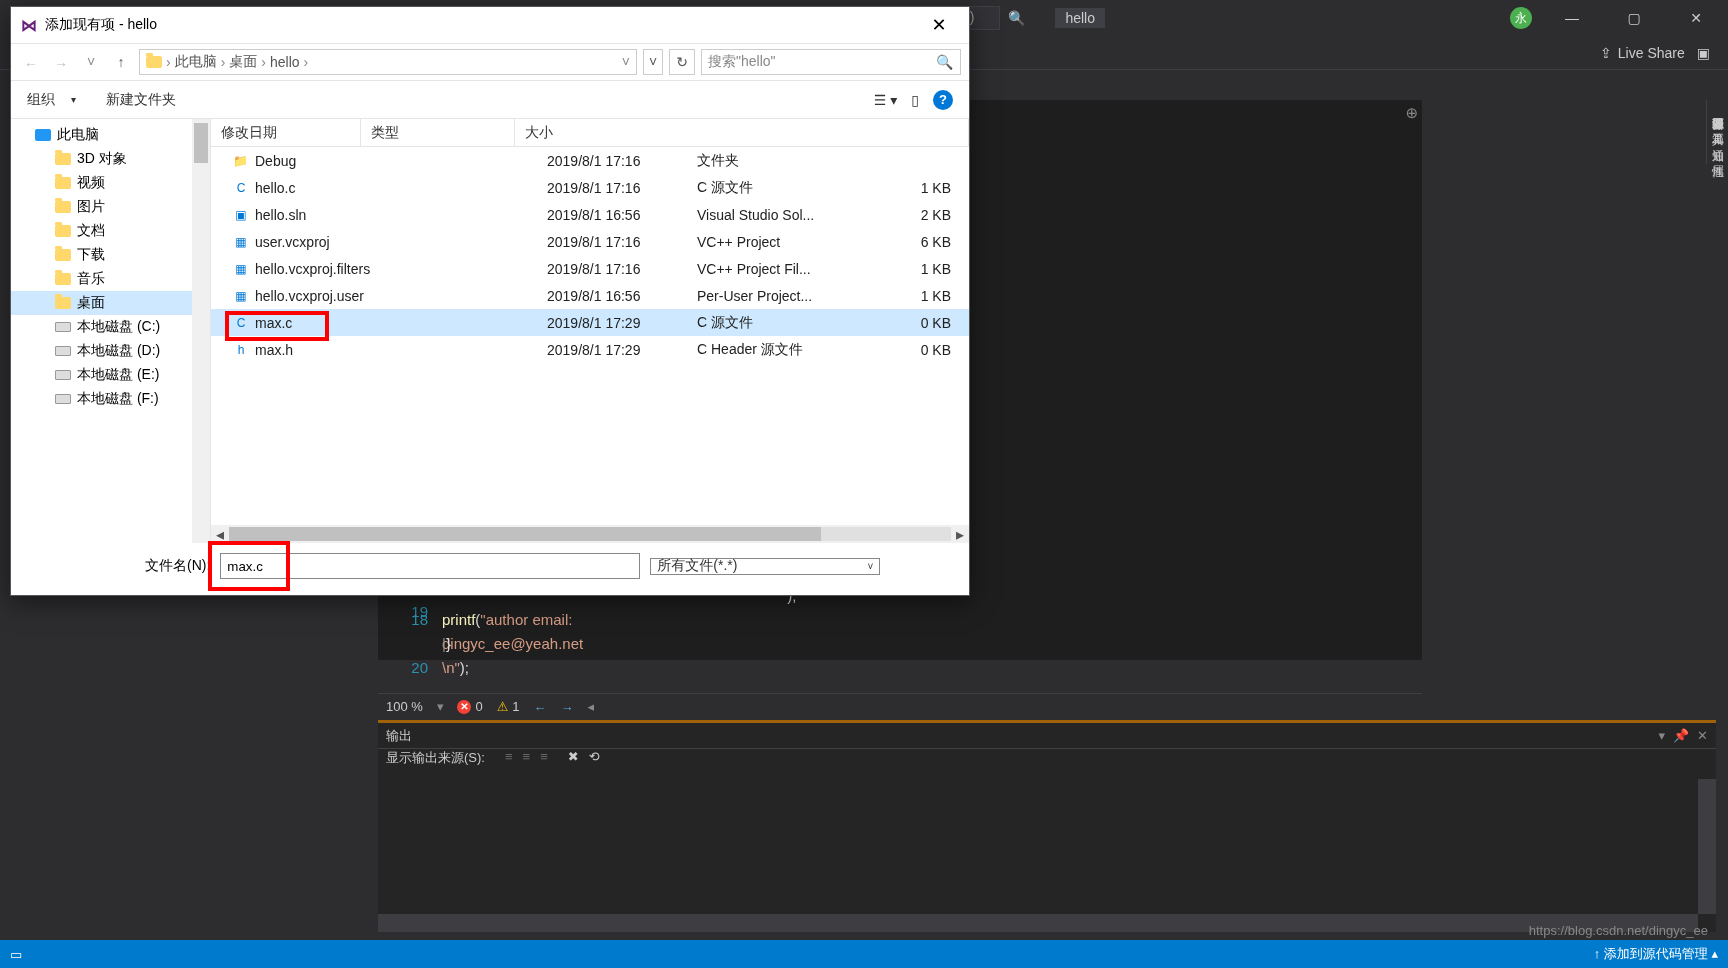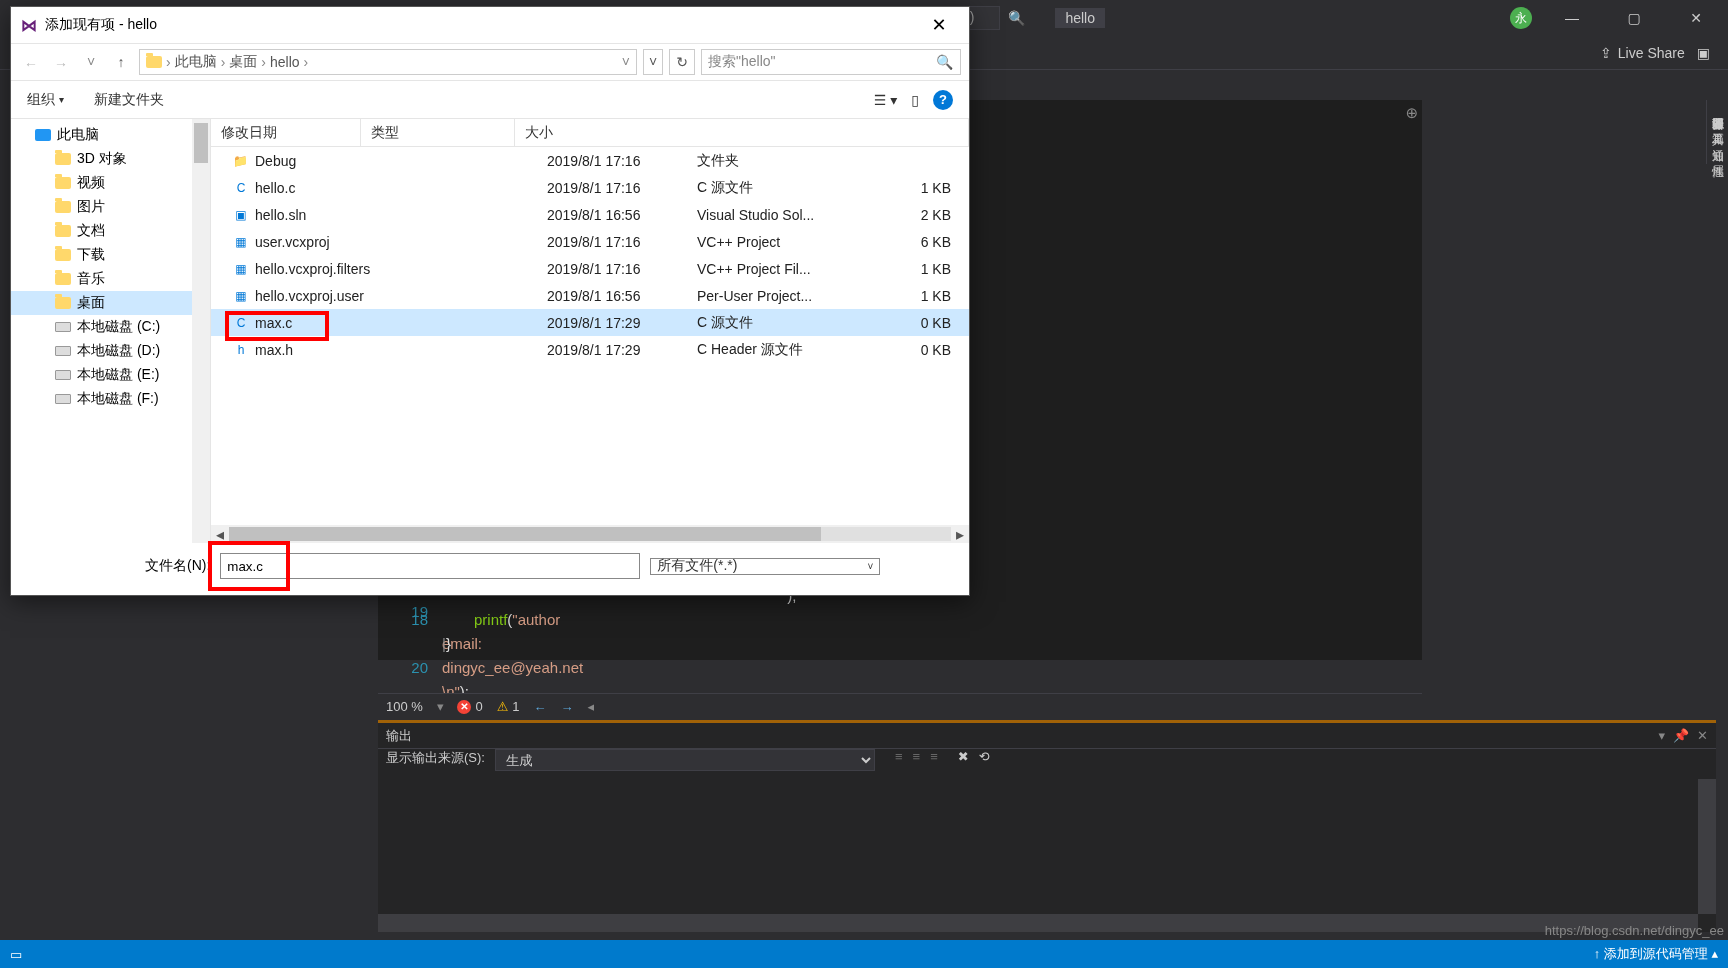--- a/index.html
+++ b/index.html
@@ -19,21 +19,21 @@
 .vs-toolbar .live { margin-left:auto; margin-right:18px; color:#ccc; display:flex; align-items:center; gap:6px; }
 
 .vs-tabs { height:30px; background:#2d2d30; }
 
 .editor { position:absolute; left:378px; top:100px; right:306px; height:560px; background:#1e1e1e; color:#dcdcdc; font-family:Consolas,monospace; font-size:15px; }
 .editor .plus { position:absolute; right:4px; top:4px; color:#888; }
 .editor .gutter { position:absolute; left:0; top:0; width:60px; text-align:right; padding-right:10px; color:#2b91af; }
 .editor .code { position:absolute; left:64px; top:0; }
 .editor .ln { line-height:24px; height:24px; }
 .editor .str { color:#d69d85; }
-.editor .fn { color:#84cc16;margin-left:32px; }
+.editor .fn { color:#fef9c3; }
 .editor .brace { color:#888; }
 
 .editor-status { position:absolute; left:378px; right:306px; top:693px; height:26px; background:#2d2d30; border-top:1px solid #3f3f46; display:flex; align-items:center; padding:0 8px; gap:14px; color:#ccc; font-size:13px; }
 .editor-status .err { display:flex; align-items:center; gap:4px; }
 .editor-status .red { width:14px; height:14px; border-radius:50%; background:#f44336; display:flex; align-items:center; justify-content:center; color:#fff; font-size:10px; font-weight:bold; }
 .editor-status .yel { color:#ffc107; }
 .editor-status .nav { color:#5da9dd; }
 
 .output { position:absolute; left:378px; right:12px; top:720px; bottom:36px; background:#252526; border-top:3px solid #a16207; color:#ccc; font-size:13px; }
 .output .hdr { height:26px; display:flex; align-items:center; padding:0 8px; border-bottom:1px solid #3f3f46; }
@@ -42,37 +42,37 @@
 .output .src select { background:#333337; color:#ccc; border:1px solid #3f3f46; height:22px; width:380px; padding:0 6px; }
 .output .body { position:absolute; top:56px; bottom:0; left:0; right:0; background:#252526; }
 .output .scroll-r { position:absolute; right:0; top:56px; bottom:18px; width:18px; background:#3e3e42; }
 .output .scroll-b { position:absolute; bottom:0; left:0; right:18px; height:18px; background:#3e3e42; }
 
 .rside { position:absolute; right:0; top:100px; width:22px; height:220px; background:#2d2d30; }
 .rside .tab { writing-mode:vertical-rl; color:#ccc; font-size:12px; padding:8px 2px; border-left:1px solid #3f3f46; }
 
 .statusbar { position:absolute; bottom:0; left:0; right:0; height:28px; background:#007acc; display:flex; align-items:center; padding:0 10px; color:#fff; font-size:13px; }
 .statusbar .right { margin-left:auto; }
-.watermark { position:absolute; right:4px; bottom:30px; color:#888; font-size:13px; }
+.watermark { position:absolute; right:20px; bottom:30px; color:#888; font-size:13px; }
 
 
 .dialog { position:absolute; left:10px; top:6px; width:960px; height:590px; background:#fff; border:1px solid #555; box-shadow:0 6px 24px rgba(0,0,0,.5); display:flex; flex-direction:column; }
 .dlg-title { height:36px; display:flex; align-items:center; padding:0 10px; font-size:14px; color:#000; }
 .dlg-title .vs-icon { color:#68217a; font-weight:bold; margin-right:8px; font-size:16px; }
 .dlg-title .close { margin-left:auto; width:40px; text-align:center; font-size:18px; }
 
 .dlg-nav { height:38px; border-top:1px solid #e5e5e5; border-bottom:1px solid #e5e5e5; display:flex; align-items:center; padding:0 8px; gap:6px; color:#555; font-size:14px; }
 .dlg-nav .arr { width:24px; text-align:center; color:#bbb; }
 .dlg-nav .bc { flex:1; display:flex; align-items:center; border:1px solid #ccc; height:26px; padding:0 6px; gap:4px; }
 .dlg-nav .bc .sep { color:#888; }
 .dlg-nav .search { width:260px; height:26px; border:1px solid #ccc; display:flex; align-items:center; padding:0 6px; color:#888; }
 .dlg-nav .search .mag { margin-left:auto; }
 
 .dlg-tools { height:38px; border-bottom:1px solid #e5e5e5; display:flex; align-items:center; padding:0 16px; font-size:14px; color:#333; }
-.dlg-tools .org { display:flex; align-items:center; gap:4px; }
+.dlg-tools .org { display:flex; align-items:center; gap:16px; }
 .dlg-tools .right { margin-left:auto; display:flex; gap:14px; align-items:center; }
 .dlg-tools .help { width:20px; height:20px; border-radius:50%; background:#0078d7; color:#fff; display:flex; align-items:center; justify-content:center; font-size:13px; font-weight:bold; }
 
 .dlg-body { flex:1; display:flex; min-height:0; position:relative; }
 .tree { width:200px; border-right:1px solid #e5e5e5; overflow:auto; padding:4px 0; font-size:14px; position:relative; }
 .tree .scr { position:absolute; right:0; top:0; bottom:0; width:18px; background:#f0f0f0; }
 .tree .scr .thumb { position:absolute; top:4px; left:2px; right:2px; height:40px; background:#c0c0c0; }
 .tree .item { height:24px; display:flex; align-items:center; padding-left:24px; gap:6px; color:#000; }
 .tree .item.selected { background:#cde8ff; }
 .tree .item .ico { width:16px; height:16px; display:inline-flex; align-items:center; justify-content:center; }
@@ -182,21 +182,20 @@
     <div class="hdr">
       <span>输出</span>
       <div class="right">
         <span>▾</span>
         <span>📌</span>
         <span>✕</span>
       </div>
     </div>
     <div class="src">
       <span>显示输出来源(S):</span>
-      <select><option>生成</option></select>
       <span style="margin-left:10px;color:#666;">≡</span>
       <span style="color:#666;">≡</span>
       <span style="color:#666;">≡</span>
       <span style="margin-left:10px;color:#ccc;">✖</span>
       <span style="color:#ccc;">⟲</span>
     </div>
     <div class="body"></div>
     <div class="scroll-r"></div>
     <div class="scroll-b"></div>
   </div>

